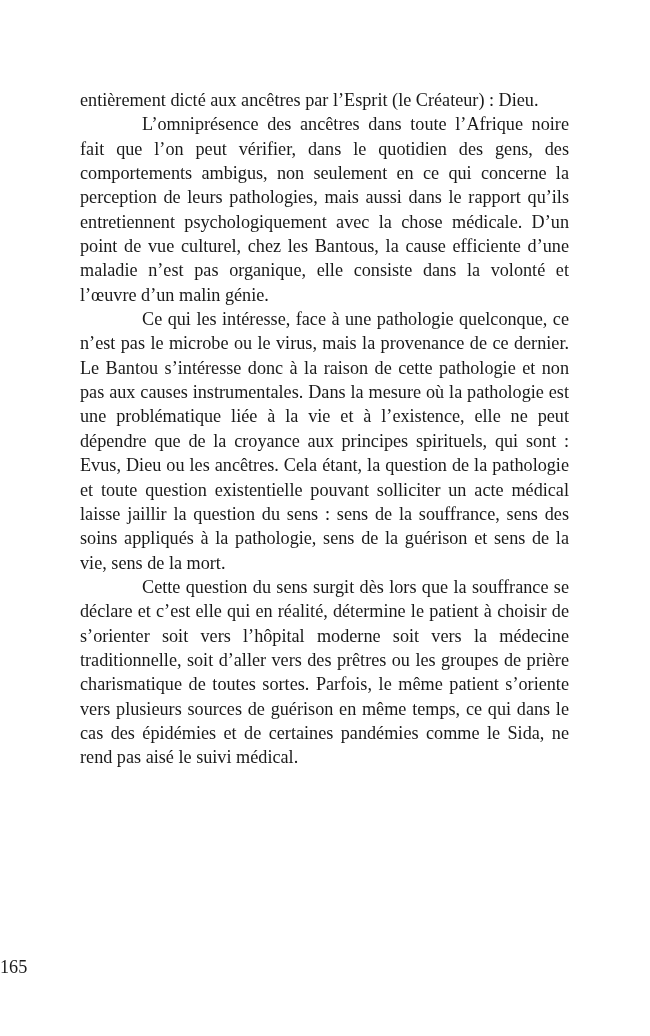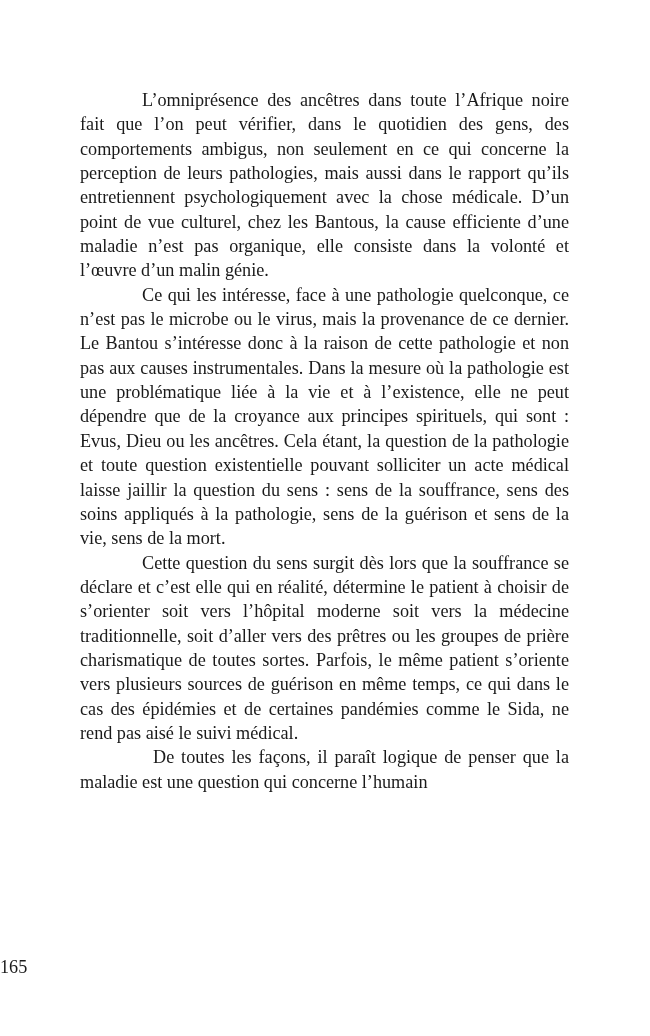--- a/index.html
+++ b/index.html
@@ -70,26 +70,26 @@
     font-family: "Liberation Serif", "DejaVu Serif", serif;
   }
 </style>
 </head>
 <body>
 
 <div class="page">
 
   <div class="text-block">
 
+    <p class="para continuation">entièrement dicté aux ancêtres par l’Esprit (le Créateur) : Dieu.</p>
 
     <p class="para">L’omniprésence des ancêtres dans toute l’Afrique noire fait que l’on peut vérifier, dans le quotidien des gens, des comportements ambigus, non seulement en ce qui concerne la perception de leurs pathologies, mais aussi dans le rapport qu’ils entretiennent psychologiquement avec la chose médicale. D’un point de vue culturel, chez les Bantous, la cause efficiente d’une maladie n’est pas organique, elle consiste dans la volonté et l’œuvre d’un malin génie.</p>
 
     <p class="para">Ce qui les intéresse, face à une pathologie quelconque, ce n’est pas le microbe ou le virus, mais la provenance de ce dernier. Le Bantou s’intéresse donc à la raison de cette pathologie et non pas aux causes instrumentales. Dans la mesure où la pathologie est une problématique liée à la vie et à l’existence, elle ne peut dépendre que de la croyance aux principes spirituels, qui sont : Evus, Dieu ou les ancêtres. Cela étant, la question de la pathologie et toute question existentielle pouvant solliciter un acte médical laisse jaillir la question du sens : sens de la souffrance, sens des soins appliqués à la pathologie, sens de la guérison et sens de la vie, sens de la mort.</p>
 
     <p class="para">Cette question du sens surgit dès lors que la souffrance se déclare et c’est elle qui en réalité, détermine le patient à choisir de s’orienter soit vers l’hôpital moderne soit vers la médecine traditionnelle, soit d’aller vers des prêtres ou les groupes de prière charismatique de toutes sortes. Parfois, le même patient s’oriente vers plusieurs sources de guérison en même temps, ce qui dans le cas des épidémies et de certaines pandémies comme le Sida, ne rend pas aisé le suivi médical.</p>
 
-    <p class="para deep-indent">De toutes les façons, il paraît logique de penser que la maladie est une question qui concerne l’humain</p>
 
   </div>
 
   <div class="folio">165</div>
 
 </div>
 
 </body></html>

